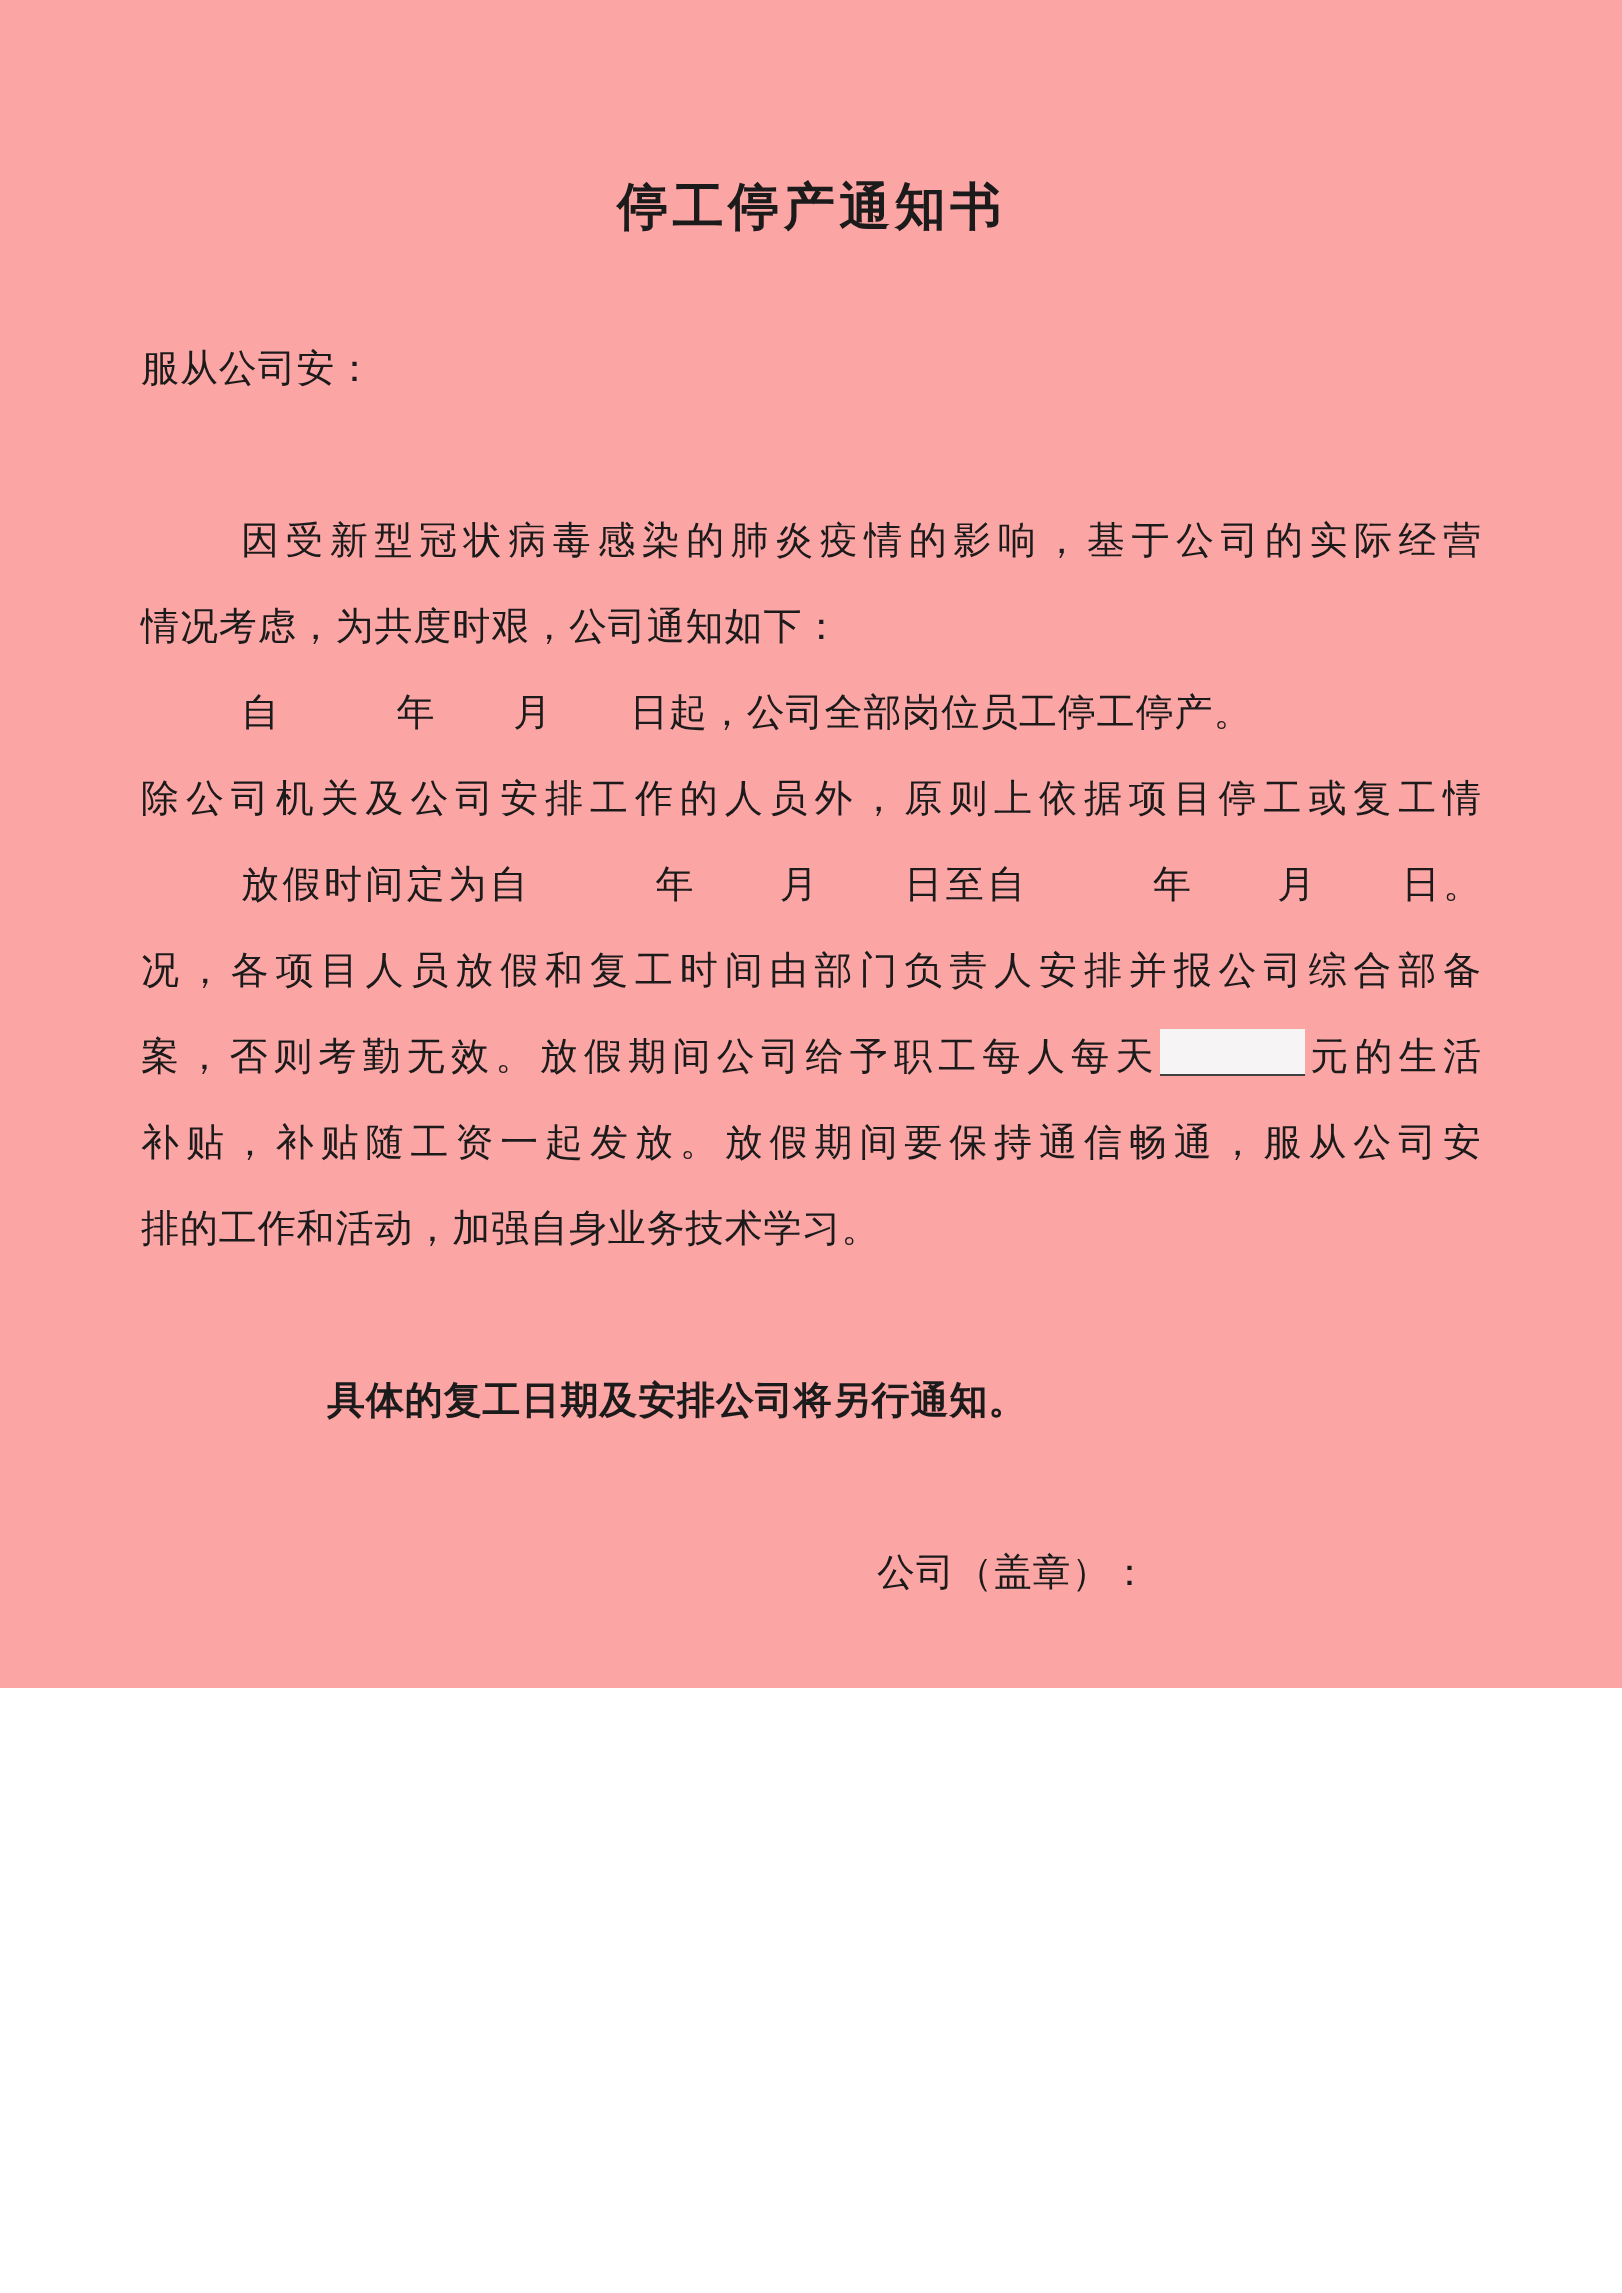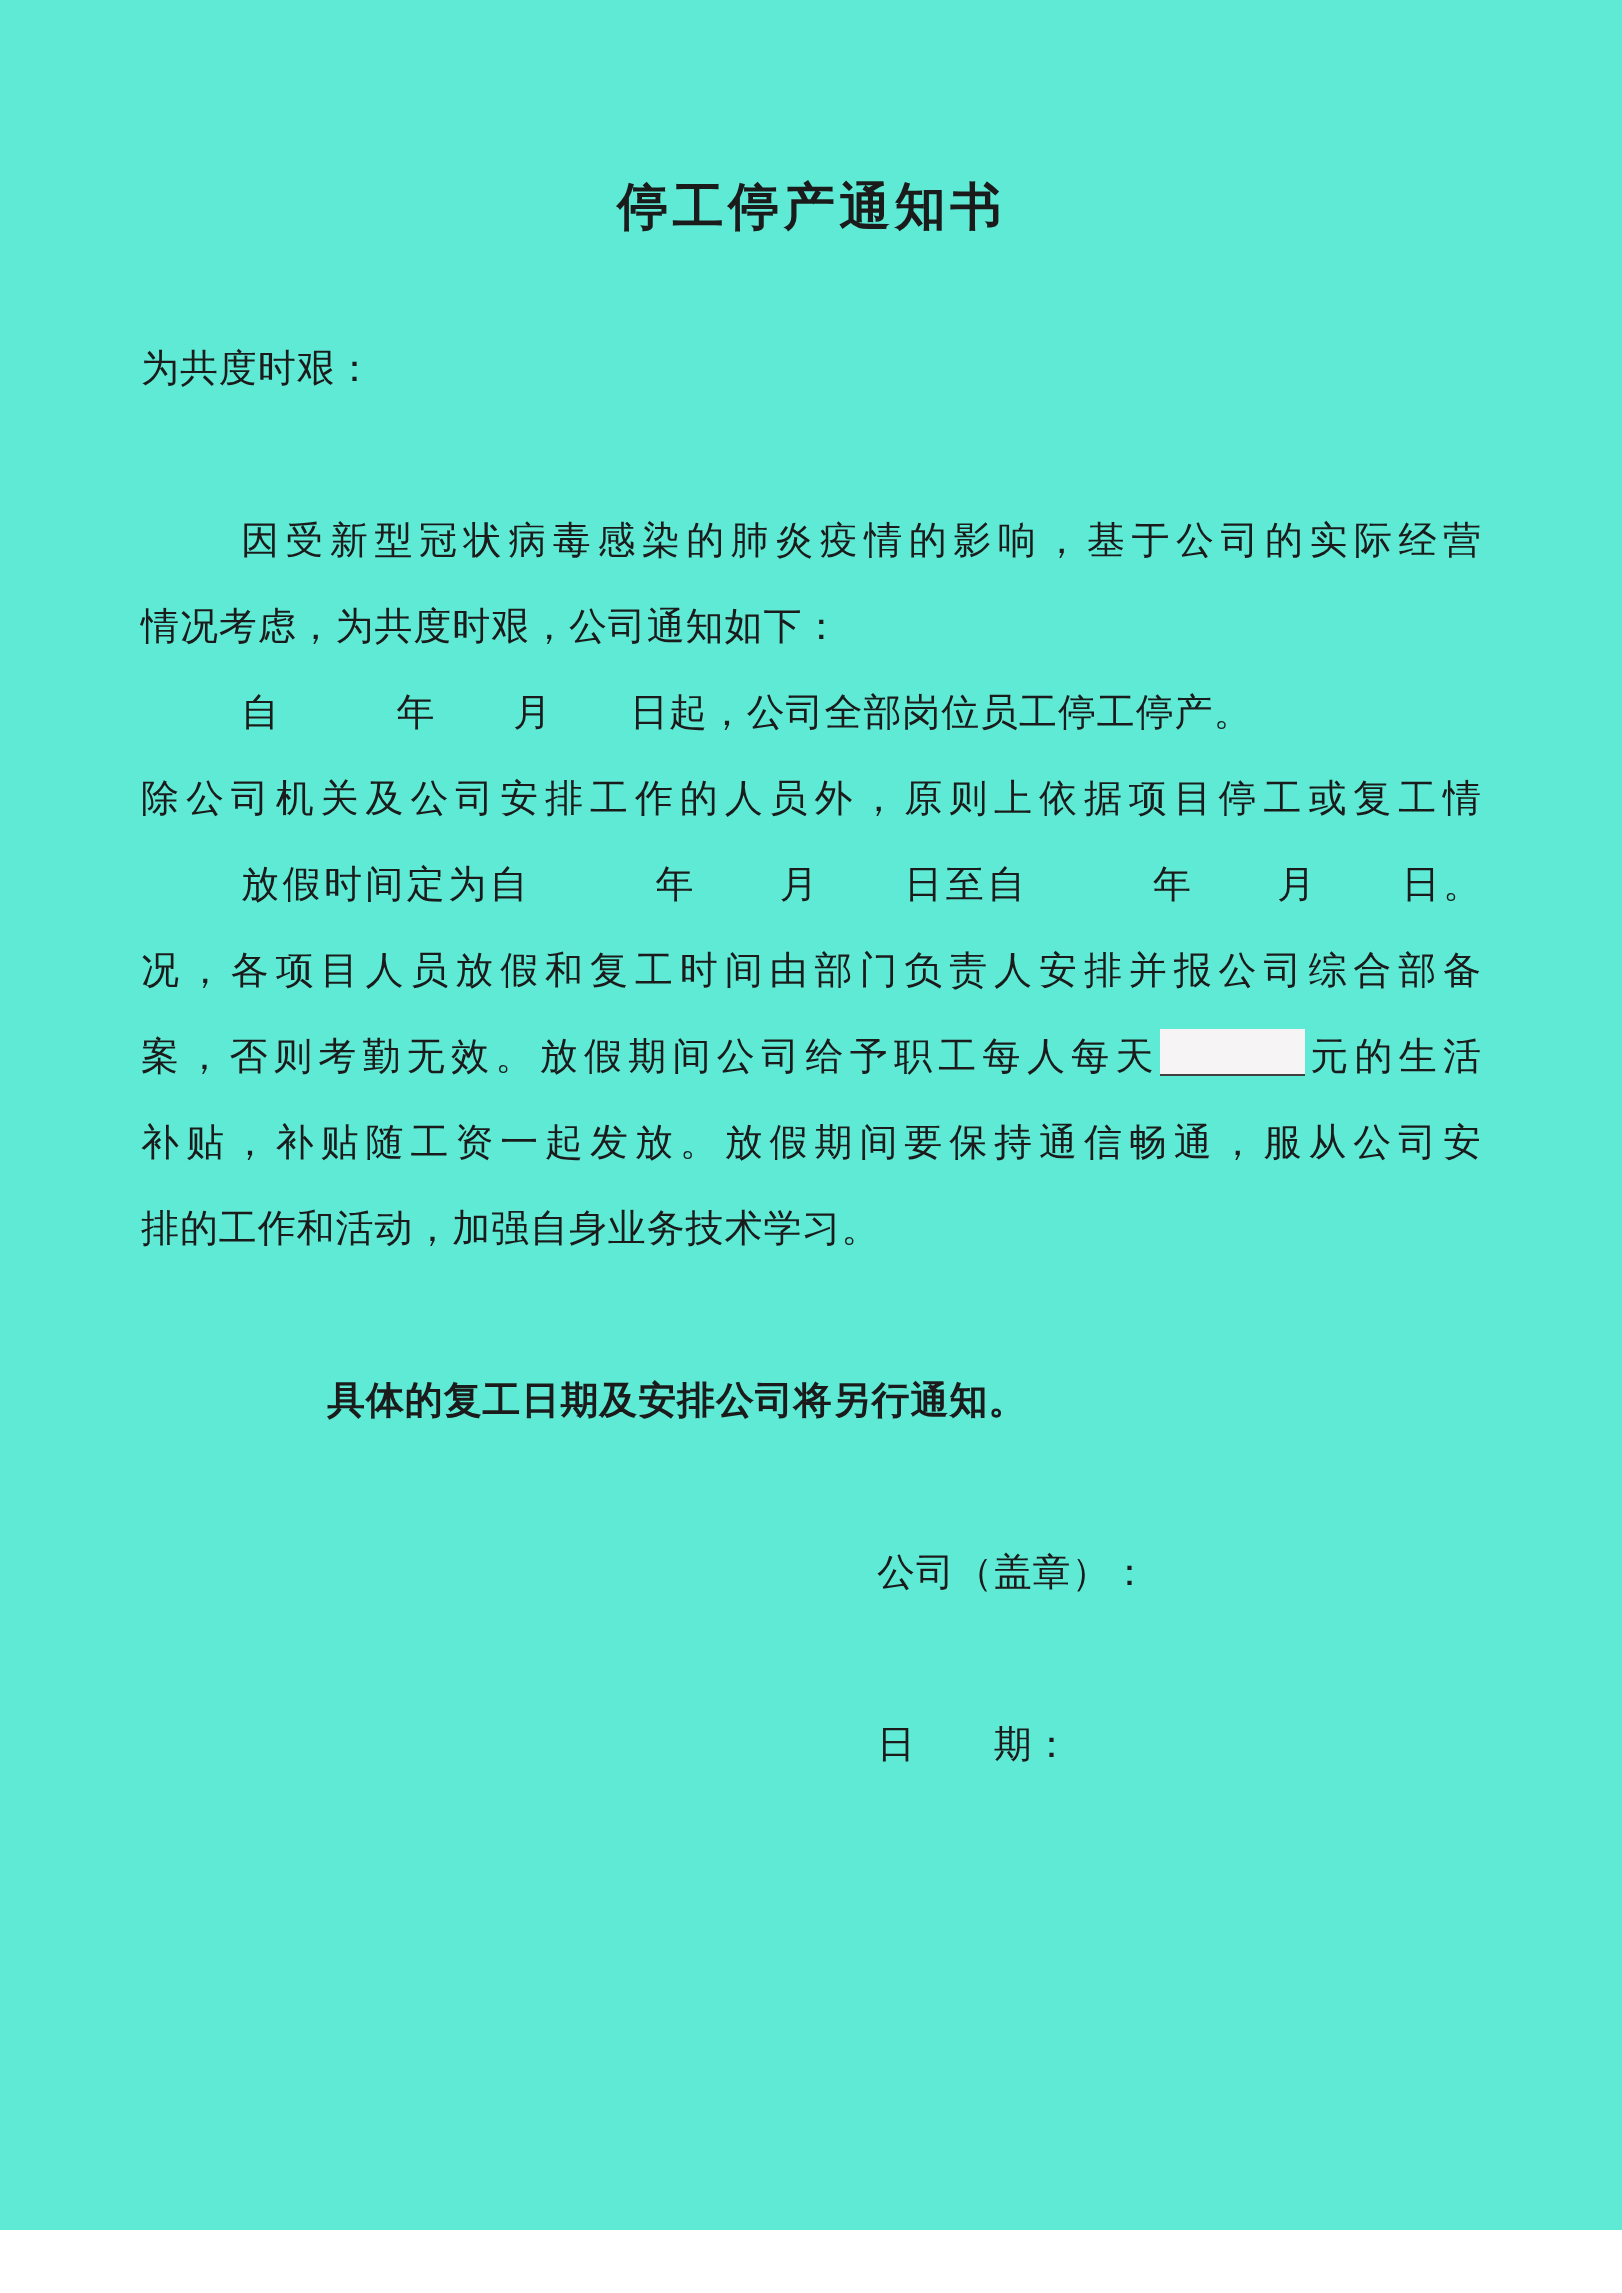--- a/index.html
+++ b/index.html
@@ -3,22 +3,22 @@
 <meta charset="utf-8">
 <style>
   html, body {
     margin: 0;
     padding: 0;
     background: #ffffff;
   }
   .page {
     position: relative;
     width: 1623px;
-    height: 2230px;
-    background: #5eead4;
+    height: 1688px;
+    background: #fca5a5;
     color: #1b1b1b;
     font-family: "Liberation Serif", "DejaVu Serif", serif;
     overflow: hidden;
     box-sizing: border-box;
     padding: 155px 141px 12px 141px;
   }
   .doc-title {
     height: 105px;
     line-height: 105px;
     font-size: 51px;
@@ -55,21 +55,21 @@
   }
 </style>
 </head>
 <body>
 
 <div class="page">
 
   <div class="doc-title">停工停产通知书</div>
   <div class="gap-title"></div>
 
-  <div class="row">为共度时艰：</div>
+  <div class="row">服从公司安：</div>
   <div class="row spacer"></div>
 
   <div class="row indent jfull">因受新型冠状病毒感染的肺炎疫情的影响，基于公司的实际经营</div>
   <div class="row">情况考虑，为共度时艰，公司通知如下：</div>
 
   <div class="row indent">自　　　年　　月　　日起，公司全部岗位员工停工停产。</div>
 
   <div class="row jfull">除公司机关及公司安排工作的人员外，原则上依据项目停工或复工情</div>
   <div class="row indent jfull">放假时间定为自　　　年　　月　　日至自　　　年　　月　　日。</div>
   <div class="row jfull">况，各项目人员放假和复工时间由部门负责人安排并报公司综合部备</div>

